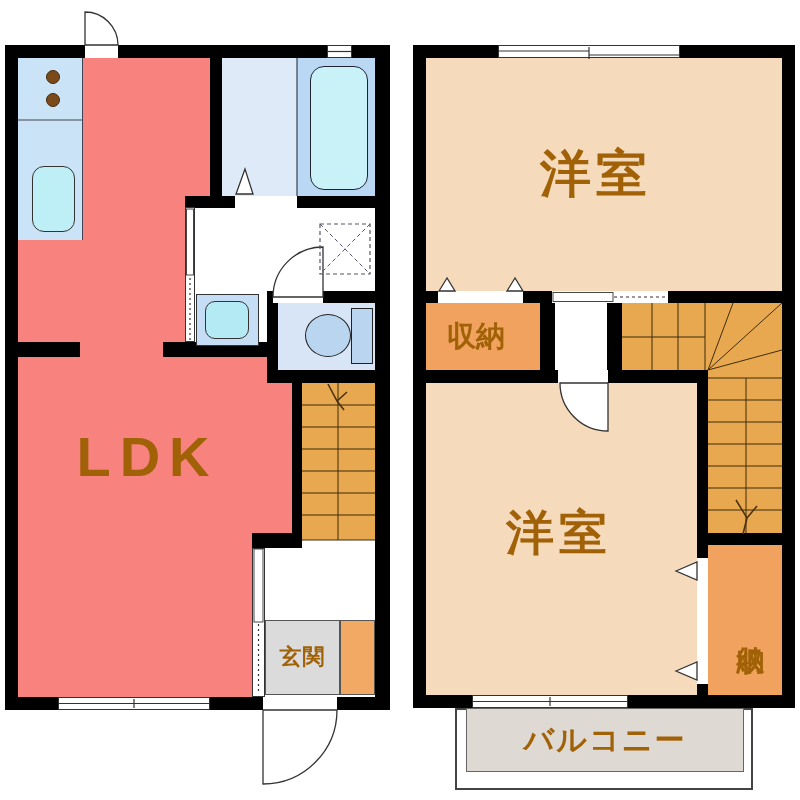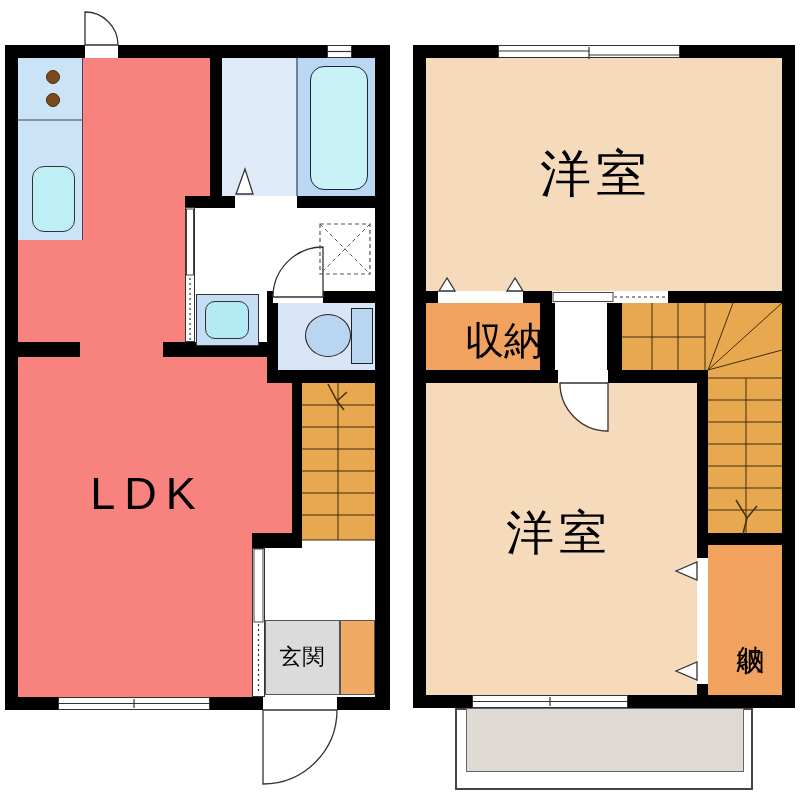--- a/index.html
+++ b/index.html
@@ -1,21 +1,21 @@
 <!DOCTYPE html>
 <html style="--wall: #000000; --ldk: #f8827d; --western-room: #f6dabc; --closet: #f0a25e; --stairs: #e8a84f; --kitchen-counter: #cbe3f7; --sink: #bfeff6; --bath-floor: #dfeaf8; --bath-tub-area: #bad8f3; --tub: #c9f1f8; --toilet-room: #d7e5f7; --fixture-blue: #bad5f0; --vanity: #c5def6; --basin: #b4eaf3; --genkan: #dbdbdb; --shoe-cabinet: #f2a963; --balcony: #ded9d2; --burner: #7b4a1c;"><head>
 <meta charset="utf-8">
 <style>
   html,body{margin:0;padding:0;background:#fff;}
   #plan{position:relative;width:800px;height:800px;background:#fff;overflow:hidden;
         font-family:"Liberation Sans","DejaVu Sans",sans-serif;}
   .abs{position:absolute;}
   .wall{position:absolute;background:var(--wall,#000);}
   .open{position:absolute;background:#fff;}
-  .lbl{position:absolute;color:#000000;font-weight:normal;text-align:center;line-height:1.05;}
+  .lbl{position:absolute;color:#a16207;font-weight:bold;text-align:center;line-height:1.05;}
   .fill{position:absolute;}
   .ldk{background:var(--ldk,#f8827d);}
   .peach{background:var(--western-room,#f6dabc);}
   .closet{background:var(--closet,#f0a25e);}
   .stairs{background:var(--stairs,#e8a84f);}
   .white{background:#ffffff;}
   svg.overlay{position:absolute;left:0;top:0;pointer-events:none;}
   .door{fill:#ffffff;stroke:#333;stroke-width:1.3;}
   .tread{stroke:#3f2c0e;stroke-width:1;}
   .winline{stroke:#333;stroke-width:1.2;}
@@ -169,20 +169,21 @@
       <line x1="58" y1="703.5" x2="210" y2="703.5"></line>
         <line x1="134" y1="699" x2="134" y2="708"></line>
       <line x1="498" y1="51" x2="589" y2="51"></line>
         <line x1="589" y1="55" x2="680" y2="55"></line>
         <line x1="589" y1="47" x2="589" y2="59"></line>
       <line x1="472" y1="701.5" x2="628" y2="701.5"></line>
         <line x1="550" y1="697" x2="550" y2="706"></line>
     </g>
   </svg>
 
-  <div class="lbl" style="left:60px;top:428px;width:175px;font-size:45px;letter-spacing:9px;margin-top:42px;">LDK</div>
+  <div class="lbl" style="left:60px;top:428px;width:175px;font-size:56px;letter-spacing:9px;">LDK</div>
   <div class="lbl" style="left:263px;top:645px;width:79px;font-size:22px;letter-spacing:1px;">玄関</div>
   <div class="lbl" style="left:496px;top:147px;width:200px;font-size:51px;letter-spacing:5px;">洋室</div>
   <div class="lbl" style="left:459px;top:508px;width:200px;font-size:48px;letter-spacing:5px;">洋室</div>
-  <div class="lbl" style="left:426px;top:321px;width:100px;font-size:39px;padding-left:28px;">収納</div>
+  <div class="lbl" style="left:426px;top:321px;width:100px;font-size:29px;">収納</div>
   <div class="lbl" style="left:727px;top:583px;width:38px;height:82px;font-size:28px;writing-mode:vertical-rl;text-orientation:upright;">収納</div>
+  <div class="lbl" style="left:480px;top:724px;width:250px;font-size:30px;letter-spacing:2px;">バルコニー</div>
 
 </div>
 
 </body></html>

